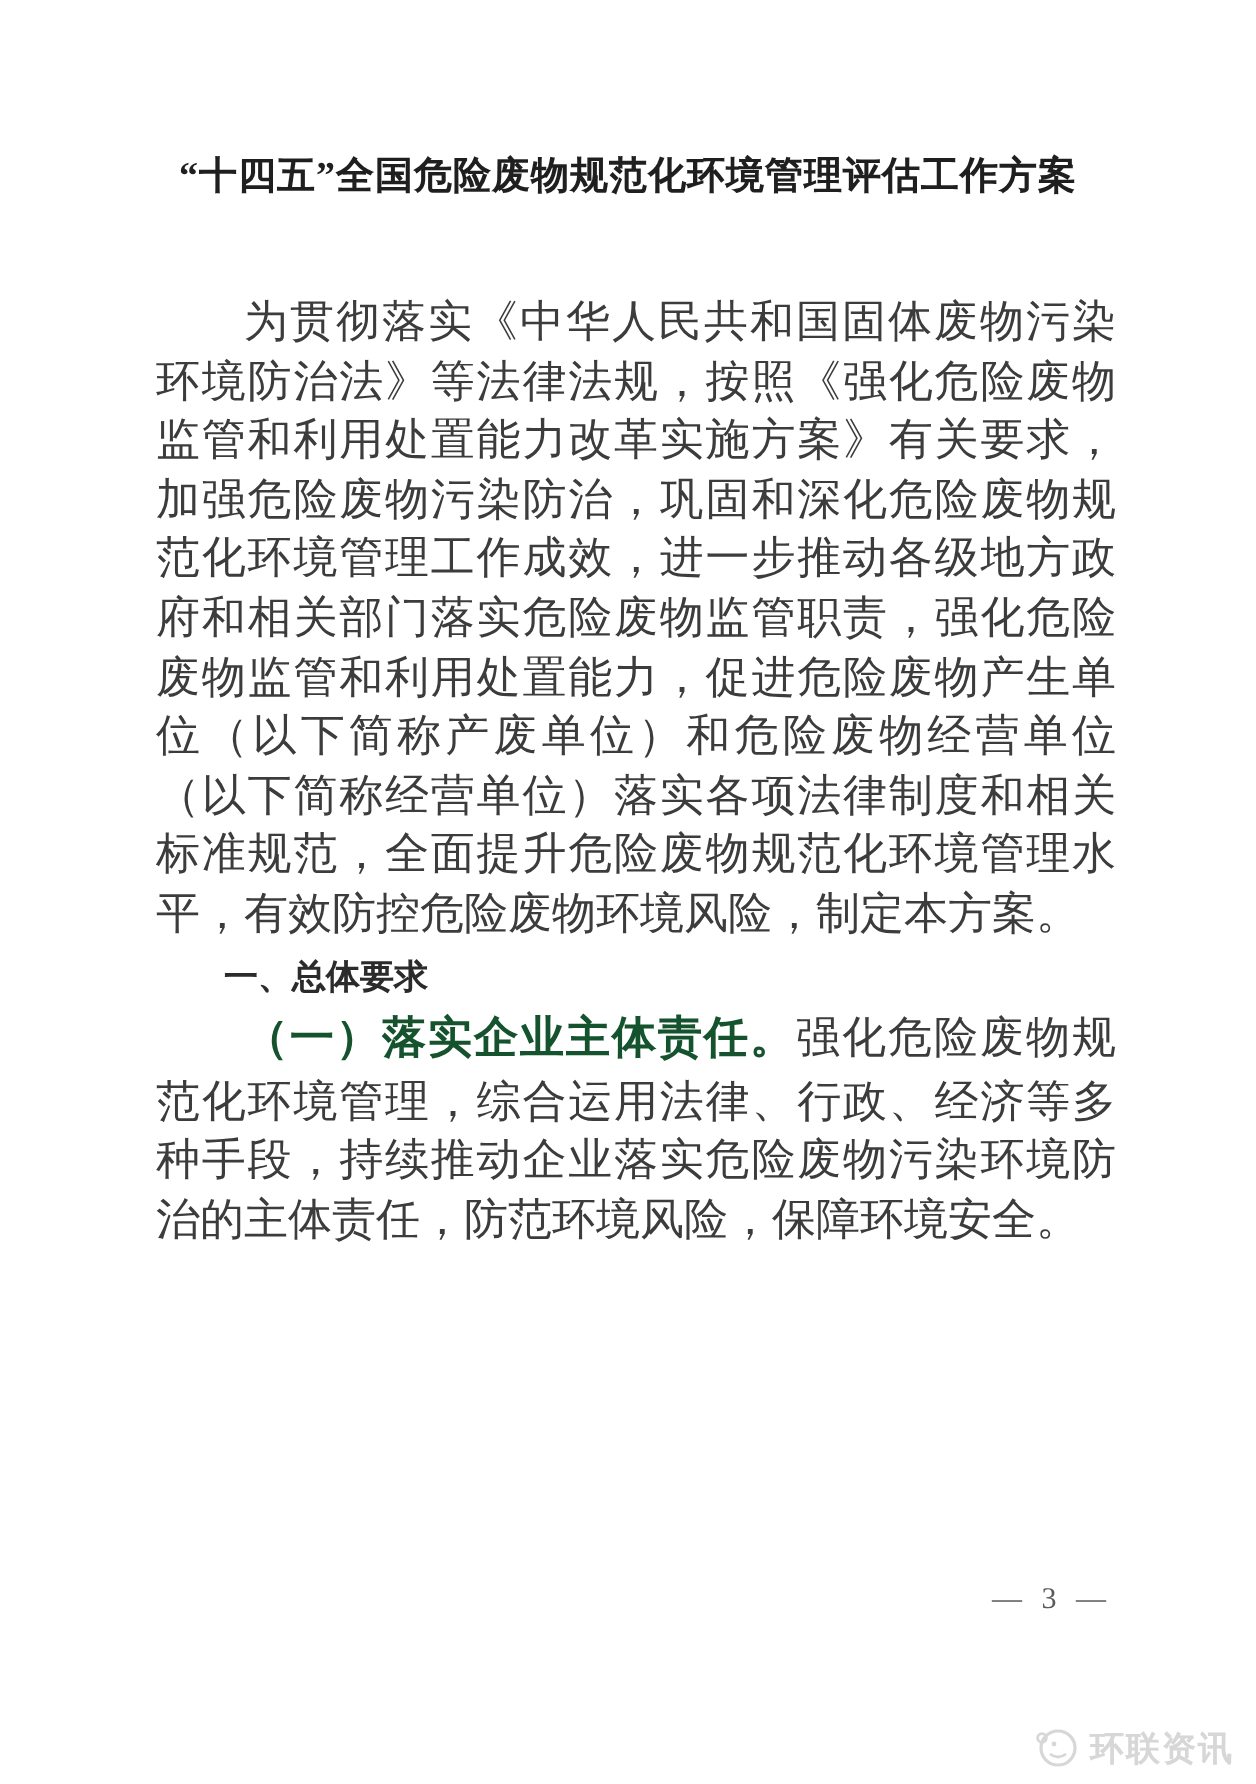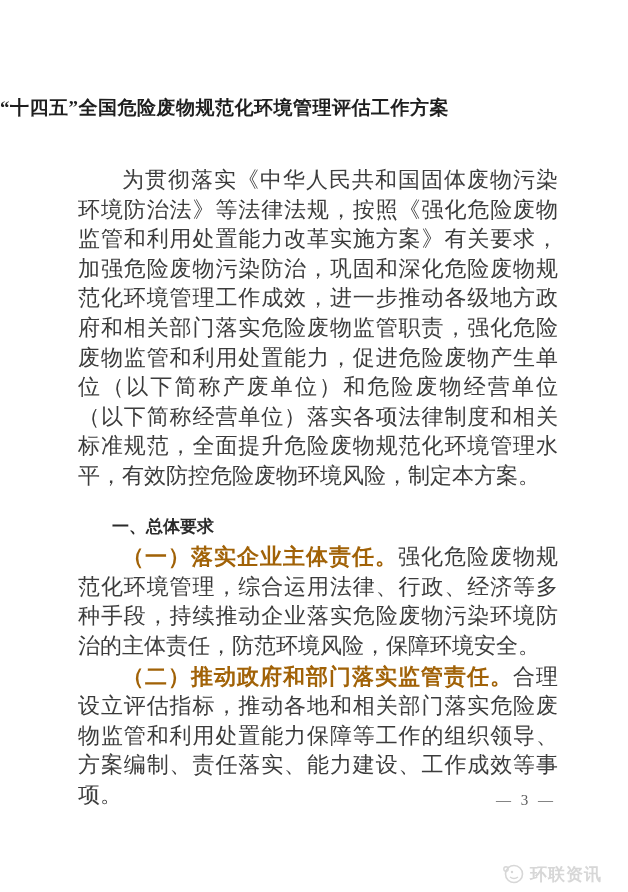--- a/index.html
+++ b/index.html
@@ -10,21 +10,22 @@
     font-family: "Liberation Serif", "DejaVu Serif", serif;
     overflow: hidden;
   }
   .page {
     position: relative;
     width: 628px;
     height: 892px;
     background: #ffffff;
   }
   .doc-title {
-    padding-top: 95px;
+    padding-top: 76px;
+    text-align: center;
     font-size: 19px;
     font-weight: bold;
     color: #1f1f1f;
     letter-spacing: 0.5px;
     line-height: 26px;
   }
   .doc-body {
     margin: 44px 70px 0 78px;
     color: #3c3c3c;
   }
@@ -35,38 +36,39 @@
     text-justify: inter-ideograph;
     text-indent: 2em;
     color: #3c3c3c;
   }
   .section-heading {
     font-size: 17px;
     line-height: 29.6px;
     font-weight: bold;
     color: #2b2b2b;
     text-indent: 2em;
-    margin-top: 21px;
+    margin-top: 2px;
   }
   .item-para { margin-top: 1px; }
   .lead {
     font-weight: bold;
-    color: #a16207;
+    color: #14532d;
+    font-family: Liberation Mono, monospace;
   }
   .page-number {
     position: absolute;
     top: 792px;
     right: 72px;
     font-size: 15px;
     letter-spacing: 3px;
     color: #5a5a5a;
   }
   .watermark {
     position: absolute;
-    right: 26px;
+    right: 11px;
     bottom: 6px;
     display: flex;
     align-items: center;
     gap: 5px;
     color: #d7d7d7;
   }
   .wm-icon { width: 24px; height: 24px; display: inline-block; }
   .wm-text {
     font-size: 17px;
     font-weight: bold;
@@ -82,21 +84,20 @@
   <h1 class="doc-title">“十四五”全国危险废物规范化环境管理评估工作方案</h1>
 
   <div class="doc-body">
 
     <p class="para">为贯彻落实《中华人民共和国固体废物污染环境防治法》等法律法规，按照《强化危险废物监管和利用处置能力改革实施方案》有关要求，加强危险废物污染防治，巩固和深化危险废物规范化环境管理工作成效，进一步推动各级地方政府和相关部门落实危险废物监管职责，强化危险废物监管和利用处置能力，促进危险废物产生单位（以下简称产废单位）和危险废物经营单位（以下简称经营单位）落实各项法律制度和相关标准规范，全面提升危险废物规范化环境管理水平，有效防控危险废物环境风险，制定本方案。</p>
 
     <p class="section-heading">一、总体要求</p>
 
     <p class="para item-para"><span class="lead">（一）落实企业主体责任。</span><span>强化危险废物规范化环境管理，综合运用法律、行政、经济等多种手段，持续推动企业落实危险废物污染环境防治的主体责任，防范环境风险，保障环境安全。</span></p>
 
-    <p class="para item-para"><span class="lead">（二）推动政府和部门落实监管责任。</span><span>合理设立评估指标，推动各地和相关部门落实危险废物监管和利用处置能力保障等工作的组织领导、方案编制、责任落实、能力建设、工作成效等事项。</span></p>
 
 
   </div>
 
   <div class="page-number">— 3 —</div>
 
   <div class="watermark">
     <span class="wm-icon">
       <svg width="24" height="24" viewBox="0 0 24 24">
         <circle cx="13" cy="12" r="8.5" fill="none" stroke="#d7d7d7" stroke-width="1.6"></circle>

